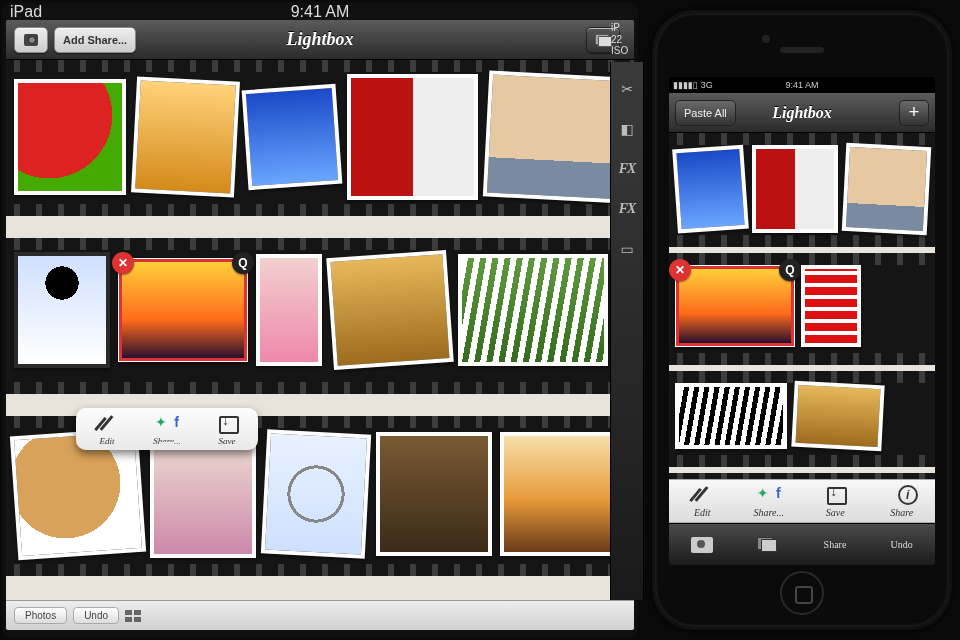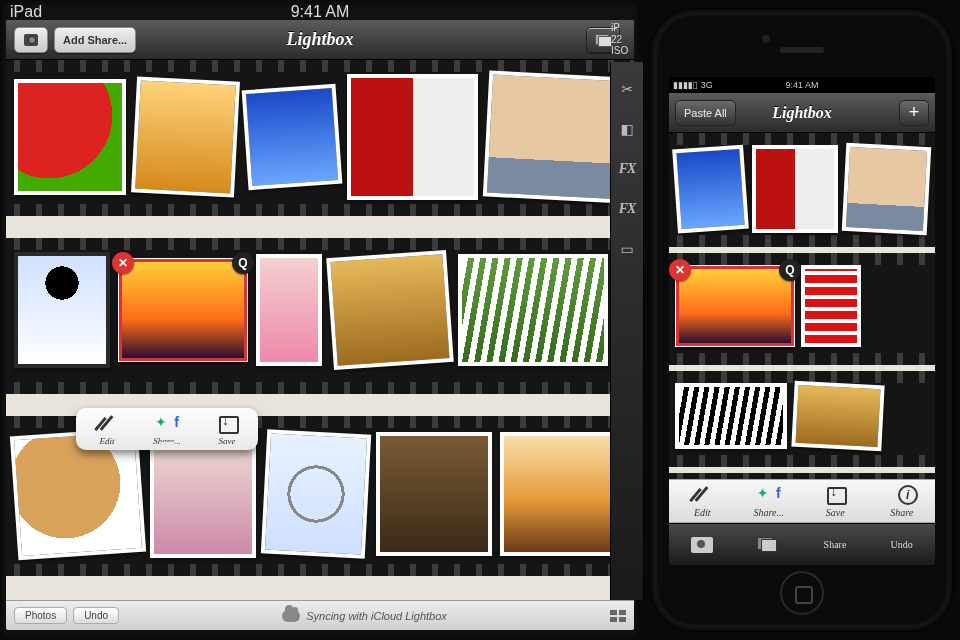--- a/index.html
+++ b/index.html
@@ -324,24 +324,20 @@
       </div>
     </div>
 
     <div class="ipad-footer">
       <div class="foot-btn">
         <span>Photos</span>
       </div>
       <div class="foot-btn">
         <span>Undo</span>
       </div>
-      <div class="foot-center">
-        <span class="cloud-icon"></span>
-        <span>Syncing with iCloud Lightbox</span>
-      </div>
       <span class="grid-icon"></span>
     </div>
   </div>
 </div>
 
 <div class="siderail">
   <div class="rail-head">
     <span>iP</span><br>
     <span>22</span><br>
     <span>ISO</span>

